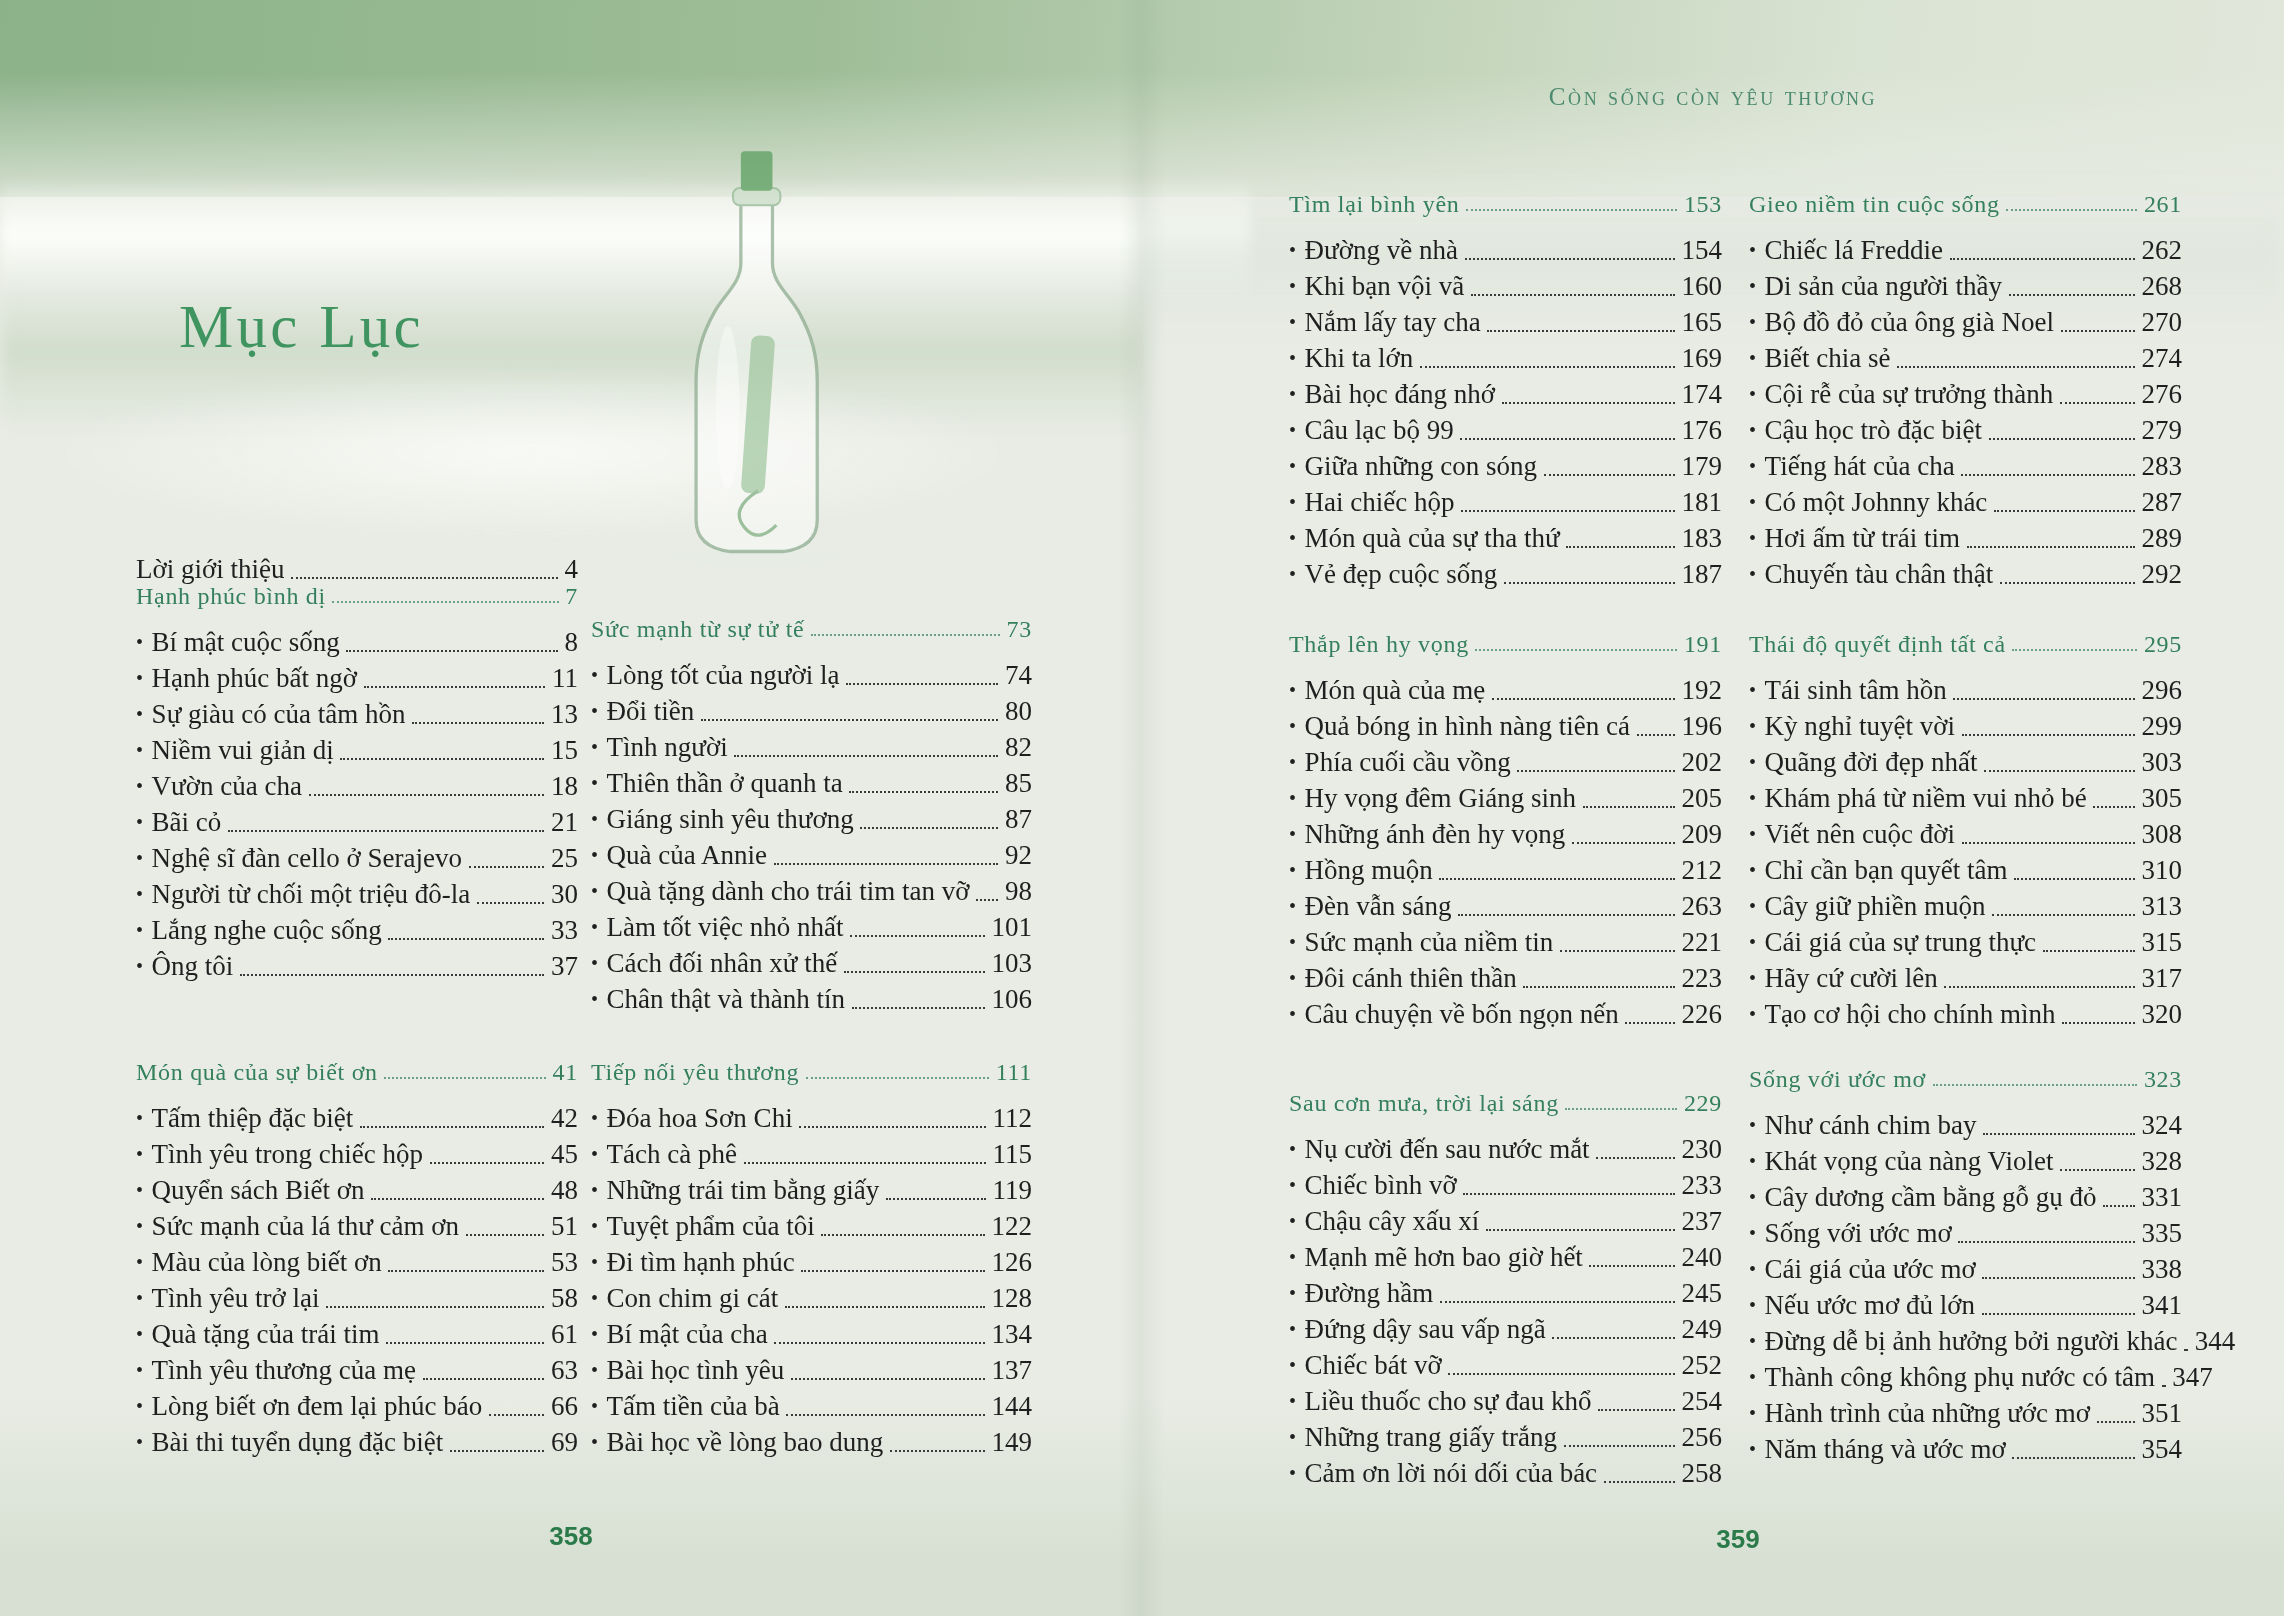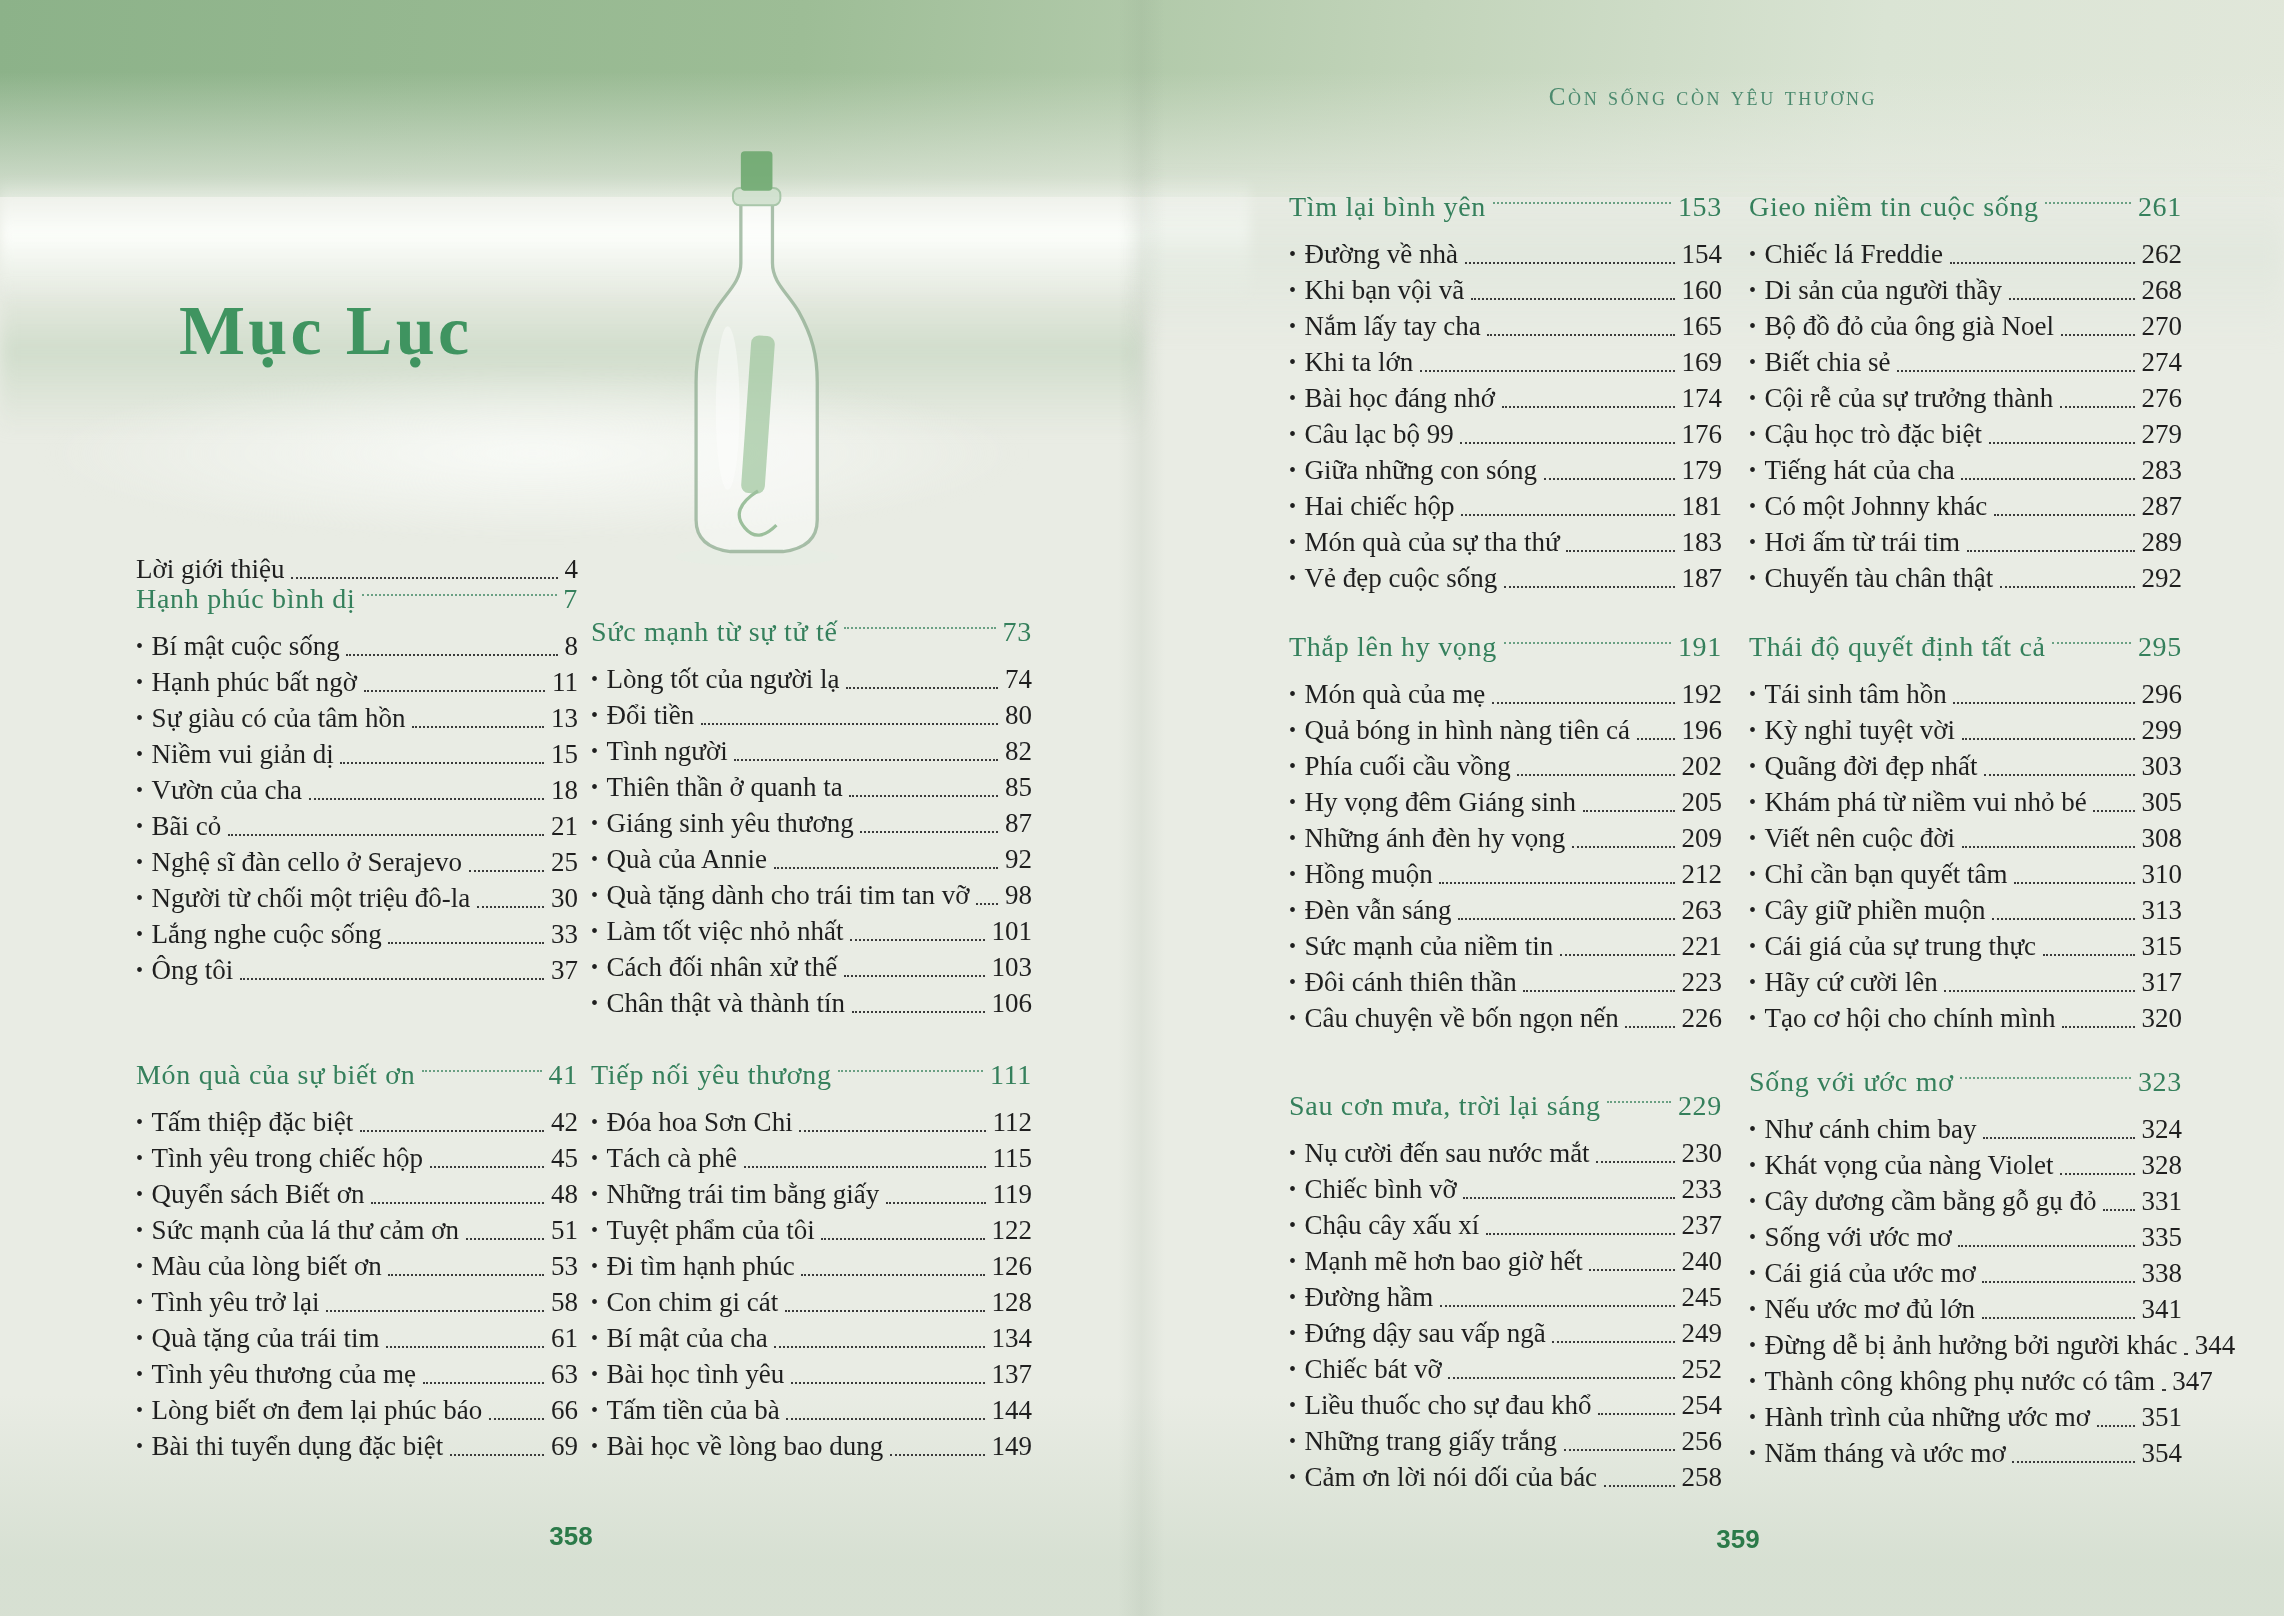--- a/index.html
+++ b/index.html
@@ -36,36 +36,36 @@
   .bottle-wrap{left:667px;top:138px;width:178px;height:428px;opacity:.85;}
   .bottle-outline{fill:rgba(255,255,255,.5);stroke:rgba(140,170,142,.85);stroke-width:2.5;}
   .bottle-cork{fill:var(--bottle-green);}
   .bottle-lip{fill:#cfe0cd;stroke:#9dbf9e;stroke-width:1.5;}
   .bottle-note{fill:#9cc49b;opacity:.8;}
   .bottle-string{fill:none;stroke:#8fb890;stroke-width:2.5;}
   .bottle-hl{fill:rgba(255,255,255,.55);}
   .bottle-sand{fill:rgba(230,238,228,.8);}
   
   .toc-title{
-    position:absolute;left:179px;top:296px;font-size:70px;line-height:1;
-    color:var(--title-green);letter-spacing:3.3px;font-weight:bold;
+    position:absolute;left:179px;top:296px;font-size:61px;line-height:1;
+    color:var(--title-green);letter-spacing:3.3px;font-weight:normal;
   }
   .running-head{
     position:absolute;left:1142px;top:83px;width:1142px;text-align:center;
     font-variant:small-caps;font-size:25px;letter-spacing:2.6px;color:var(--running-head-green);
   }
   .entry,.intro-row{
     display:flex;align-items:flex-end;font-size:27px;line-height:36px;
     color:var(--text-dark);white-space:nowrap;
   }
   .bullet{font-size:20px;line-height:36px;margin-right:8.6px;color:var(--text-dark);}
   .leader{flex:1;min-width:4px;margin:0 6.6px 8px 6.6px;border-bottom:2.6px dotted var(--leader-dark);}
   .sec{position:absolute;}
   .sec-header{
-    display:flex;align-items:center;font-size:28px;line-height:1.05;
+    display:flex;align-items:flex-end;font-size:24px;line-height:1.05;
     color:var(--heading-green);letter-spacing:0.7px;margin-bottom:14.5px;
   }
   .sec-header .leader{border-bottom:2px dotted var(--leader-green);margin-bottom:6.6px;}
   .intro-row{position:absolute;left:136px;top:551px;width:442px;}
   .folio{
     position:absolute;width:132px;text-align:center;top:1521px;
     font-family:"Liberation Sans","DejaVu Sans",sans-serif;
     font-weight:bold;font-size:26px;color:var(--folio-green);
   }
   .folio-right{left:1672px;top:1524px;}

